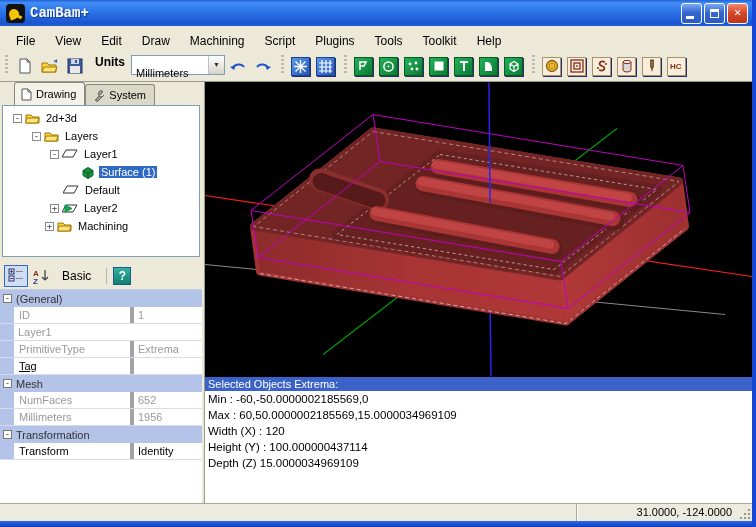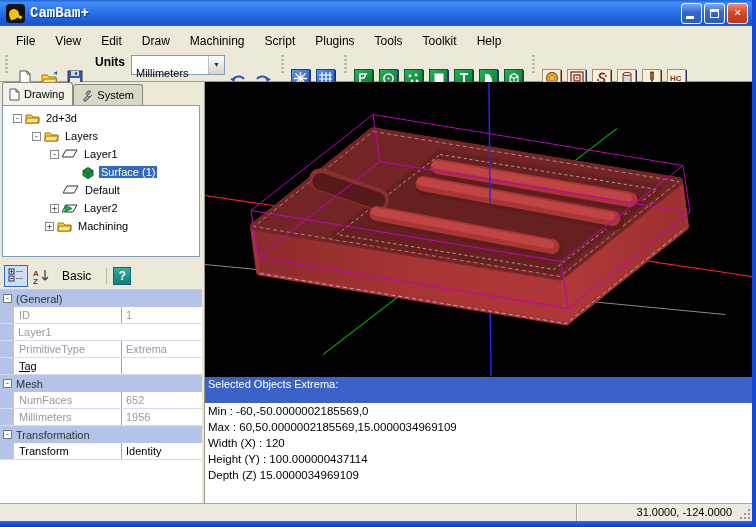--- a/index.html
+++ b/index.html
@@ -24,35 +24,35 @@
   
   #menubar{position:absolute;left:0;top:28px;width:100%;height:26px;background:#ECE9D8;
     display:flex;align-items:center;font-size:12px;color:#000;padding-left:6px;}
   .menuitem{padding:3px 10px;cursor:default;}
   
   #toolbar{position:absolute;left:0;top:54px;width:100%;height:28px;background:#ECE9D8;
     display:flex;align-items:center;border-bottom:1px solid #9a9a8a;padding-left:2px;}
   .tgroup{display:flex;align-items:flex-start;height:26px;padding:0 3px;}
   .tgroup:before{content:"";width:3px;height:18px;margin-right:4px;
     background:repeating-linear-gradient(180deg,#bdb9a8 0 2px,transparent 2px 4px);}
-  .tbtn{width:23px;height:23px;display:flex;align-items:center;justify-content:center;margin:12px 1px;}
+  .tbtn{width:23px;height:23px;display:flex;align-items:center;justify-content:center;margin:0 1px;}
   .ticon{display:block;}
   .sq{width:19px;height:19px;display:flex;align-items:center;justify-content:center;
     box-shadow:1px 1px 0 #27306a;}
   .sq.green{background:linear-gradient(135deg,#23b159,#0a7a33);border:1px solid #0a5a26;}
   .sq.blue{background:linear-gradient(135deg,#5b96ea,#2257b8);border:1px solid #1a4390;}
   .sq.tan{background:#f7efdc;border:1px solid #a89070;}
   #unitslabel{font-weight:bold;font-size:12px;margin:0 6px 0 8px;}
   #unitsbox{width:94px;height:20px;background:#fff;border:1px solid #7f9db9;display:flex;align-items:center;font-size:11px;}
   #unitsbox .val{flex:1;padding-left:4px;margin-top:16px;}
   #unitsbox .drop{width:16px;height:18px;background:linear-gradient(180deg,#fefefe,#d8d4c8);
     border-left:1px solid #b5c2d2;text-align:center;font-size:7px;line-height:18px;color:#333;}
   
   #leftpanel{position:absolute;left:0;top:82px;width:202px;height:421px;background:#ECE9D8;}
-  #tabstrip{height:23px;display:flex;align-items:flex-end;padding-left:2px;}
+  #tabstrip{height:23px;display:flex;align-items:flex-end;padding-left:14px;}
   .tab{display:flex;align-items:center;gap:4px;font-size:11px;padding:3px 8px 3px 6px;
     border:1px solid #8a887a;border-bottom:none;border-radius:3px 3px 0 0;background:#DCD8C8;height:21px;}
   .tab.active{background:#F4F2E8;height:23px;position:relative;z-index:2;}
   #treebox{position:absolute;left:2px;top:23px;width:198px;height:152px;background:#fff;
     border:1px solid #7f9db9;overflow:hidden;font-size:11px;padding-top:3px;}
   .trow{height:18px;display:flex;align-items:center;white-space:nowrap;}
   .expander{width:9px;height:9px;border:1px solid #8a8a8a;background:#fff;font-size:9px;line-height:7px;
     text-align:center;color:#444;margin-right:3px;flex:0 0 auto;font-family:"DejaVu Sans Mono",monospace;}
   .tico{margin-right:4px;flex:0 0 auto;display:block;}
   .tlabel{padding:0 2px;}
@@ -67,28 +67,28 @@
   #basicbtn{font-size:12px;padding:0 6px;}
   #helpbtn{width:18px;height:18px;background:linear-gradient(180deg,#35b0a0,#128070);
     border:1px solid #1b5a8a;color:#fff;font-weight:bold;font-size:12px;text-align:center;line-height:16px;}
   #pgrid{position:absolute;left:0;top:207px;width:202px;height:214px;background:#fff;
     border-top:1px solid #c5cde0;font-size:11px;}
   .psection{height:17px;background:#B3C4E8;display:flex;align-items:center;color:#333;padding-left:3px;gap:4px;}
   .pminus{width:9px;height:9px;border:1px solid #7a7a7a;background:#fff;font-size:9px;line-height:7px;text-align:center;
     font-family:"DejaVu Sans Mono",monospace;color:#444;}
   .prow{height:17px;display:flex;border-bottom:1px solid #d6dced;}
   .pstrip{width:14px;background:#B3C4E8;flex:0 0 auto;}
-  .plabel{width:108px;padding:2px 0 0 5px;border-right:1px solid #a3a3a3;flex:0 0 auto;}
+  .plabel{width:120px;padding:2px 0 0 5px;border-right:4px solid #a3a3a3;flex:0 0 auto;}
   .pvalue{flex:1;padding:2px 0 0 4px;}
   .ro{color:#9a9a9a;}
   .ul{text-decoration:underline;}
   
   #viewport{position:absolute;left:205px;top:82px;width:547px;height:295px;background:#000;}
   #infopanel{position:absolute;left:205px;top:377px;width:547px;height:120px;background:#fff;}
-  #infotitle{height:26px;background:#3A62C8;color:#fff;font-size:11px;padding:0 0 6px 3px;line-height:14px;}
+  #infotitle{height:14px;background:#3A62C8;color:#fff;font-size:11px;padding:0 0 6px 3px;line-height:14px;}
   .infoline{font-size:11.5px;color:#000;line-height:16px;padding-left:3px;white-space:nowrap;}
   #rfill{position:absolute;left:205px;top:497px;width:547px;height:6px;background:#fff;}
   #splitter{position:absolute;left:202px;top:82px;width:3px;height:421px;background:#ECE9D8;border-right:1px solid #9a9a8a;}
   
   #statusbar{position:absolute;left:0;top:503px;width:100%;height:18px;background:#EDEAE0;
     border-top:1px solid #ACA899;display:flex;align-items:center;font-size:11px;}
   #scell1{flex:1;height:100%;}
   #scell2{width:162px;height:100%;border-left:1px solid #ACA899;box-shadow:inset 1px 0 0 #fff;
     text-align:right;padding:2px 6px 0 0;}
   #grip{width:14px;height:100%;position:relative;}

